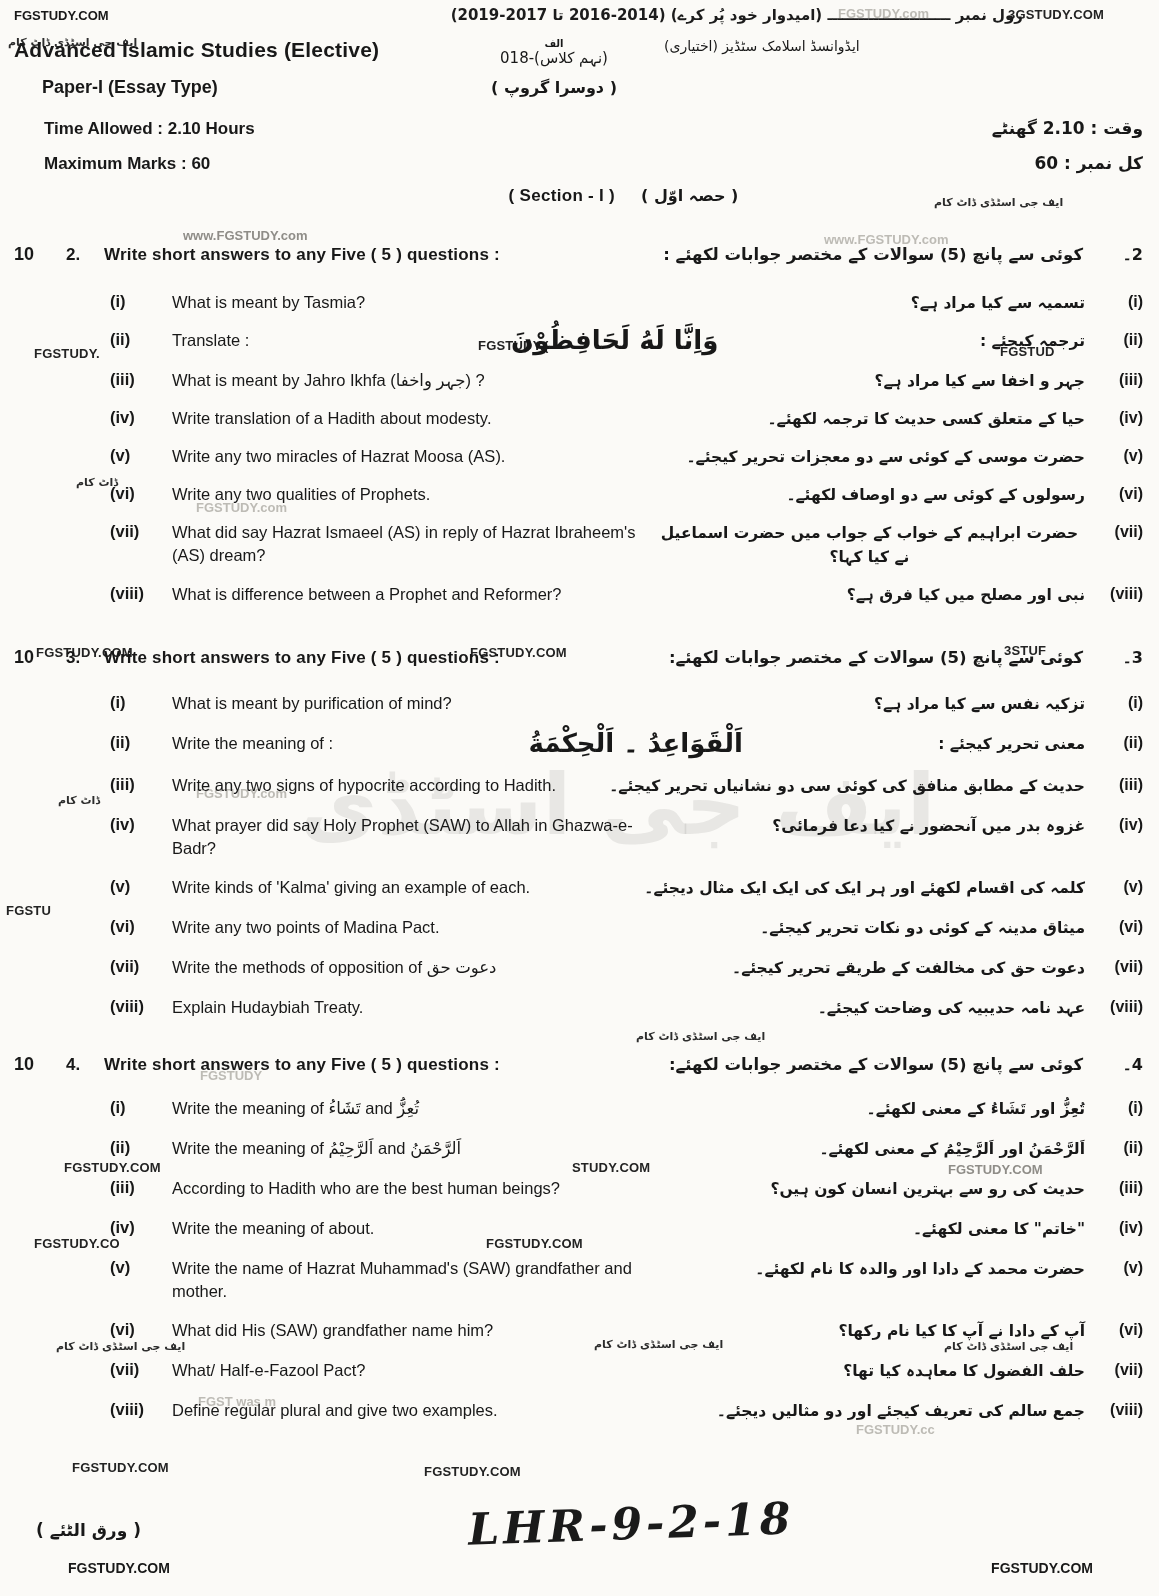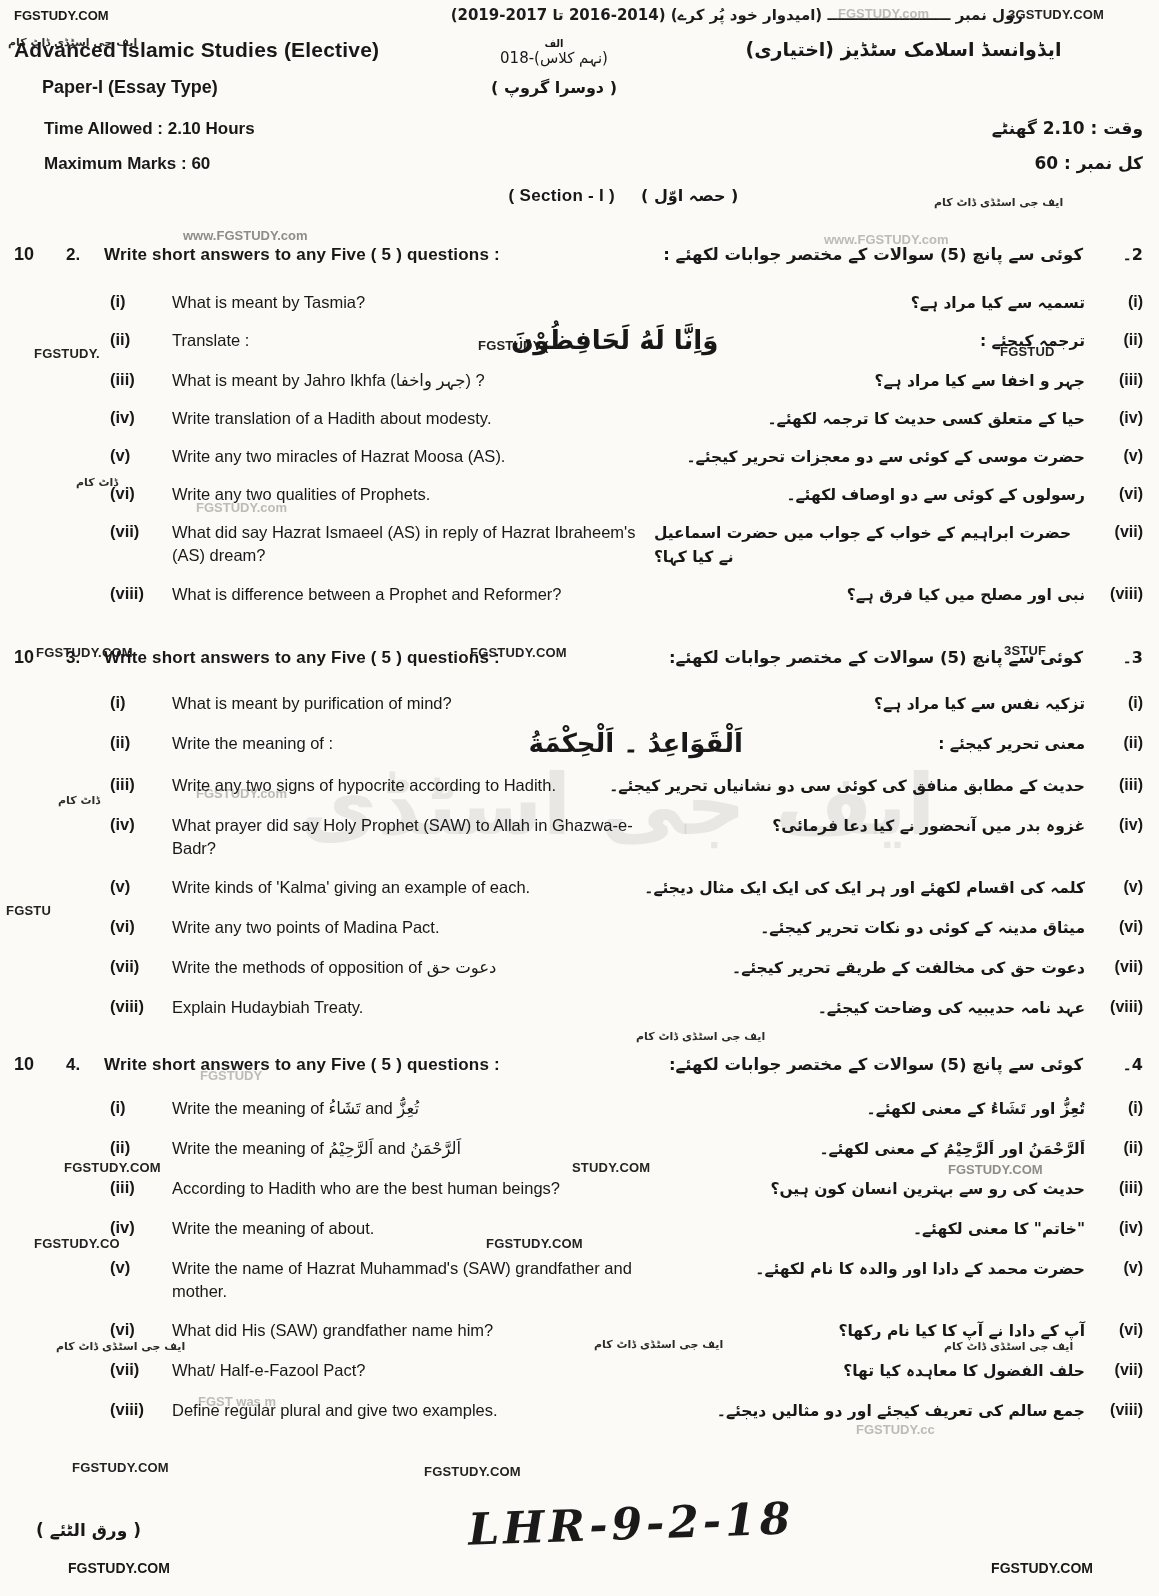--- a/index.html
+++ b/index.html
@@ -25,21 +25,21 @@
   .hrow{display:flex;align-items:baseline;}
   .hr1 .site{font-size:13px;font-weight:700;}
   .hr1 .topline{flex:1;margin-left:140px;margin-right:120px;text-align:right;
                 font-size:15px;font-weight:600;color:#1c1c1c;}
   .hr2{margin-top:14px;align-items:flex-start;}
   .title-en{width:430px;font-size:21px;font-weight:600;letter-spacing:.2px;}
   .class-box{width:220px;text-align:center;}
   .alif{display:block;font-size:10px;font-weight:600;}
   .class-line{display:inline-block;direction:ltr;unicode-bidi:isolate;font-size:15px;font-weight:400;
               font-family:"DejaVu Sans",sans-serif;}
-  .title-ur{flex:1;text-align:center;font-size:19px;font-weight:700;}
+  .title-ur{flex:1;text-align:left;font-size:14px;font-weight:400;}
   .hr3{margin-top:10px;}
   .paper-en{width:430px;padding-left:28px;font-size:18px;font-weight:700;}
   .group-ur{width:220px;text-align:center;font-size:16px;font-weight:700;}
   .paper-ur{flex:1;text-align:right;font-size:17px;font-weight:700;}
   .hr4{margin-top:20px;}
   .hr5{margin-top:14px;}
   .meta-en{padding-left:30px;font-size:17px;font-weight:600;}
   .meta-ur{margin-left:auto;font-size:17px;font-weight:700;}
   .hr6{margin-top:12px;justify-content:center;gap:26px;padding-left:90px;}
   .section-en{font-size:17px;font-weight:700;letter-spacing:.3px;}
@@ -57,21 +57,21 @@
   .qnum-ur{width:54px;text-align:right;font-size:16px;}
 
   .item{display:flex;align-items:flex-start;padding-left:96px;}
   .q2 .item{margin-bottom:14px;}
   .q3 .item{margin-bottom:16px;}
   .q4 .item{margin-bottom:16px;}
   .inum{flex:none;width:62px;font-size:16.5px;font-weight:600;padding-top:1px;}
   .ien{flex:0 1 auto;max-width:500px;font-size:16.5px;font-weight:500;line-height:23px;}
   .iar{flex:none;margin-left:auto;margin-top:-4px;font-family:"DejaVu Sans",sans-serif;direction:rtl;
        unicode-bidi:isolate;font-size:26px;font-weight:700;}
-  .iur{flex:0 1 auto;margin-left:auto;text-align:left;font-size:15.5px;font-weight:600;line-height:24px;
+  .iur{flex:0 1 auto;margin-left:auto;text-align:center;font-size:15.5px;font-weight:600;line-height:24px;
        max-width:480px;font-family:"DejaVu Sans",sans-serif;direction:rtl;unicode-bidi:isolate;}
   .inum-r{flex:none;width:58px;text-align:right;font-size:16px;font-weight:600;padding-top:2px;}
 
   
   .footer{position:absolute;inset:0;z-index:3;pointer-events:none;}
   .turn{position:absolute;left:36px;top:1496px;font-size:17px;font-weight:700;margin-top:24px;}
   .hand{position:absolute;left:468px;top:1498px;font-family:"DejaVu Serif",serif;font-style:italic;
         font-weight:700;font-size:44px;letter-spacing:4px;transform:rotate(-2deg);color:#1a1a1a;}
   .site-bl{position:absolute;left:68px;top:1560px;font-size:14px;font-weight:700;}
   .site-br{position:absolute;right:66px;top:1560px;font-size:14px;font-weight:700;}

